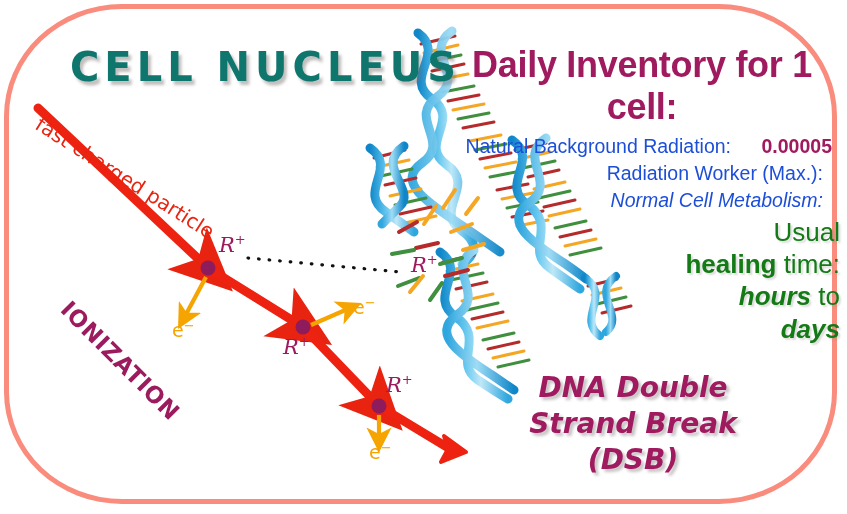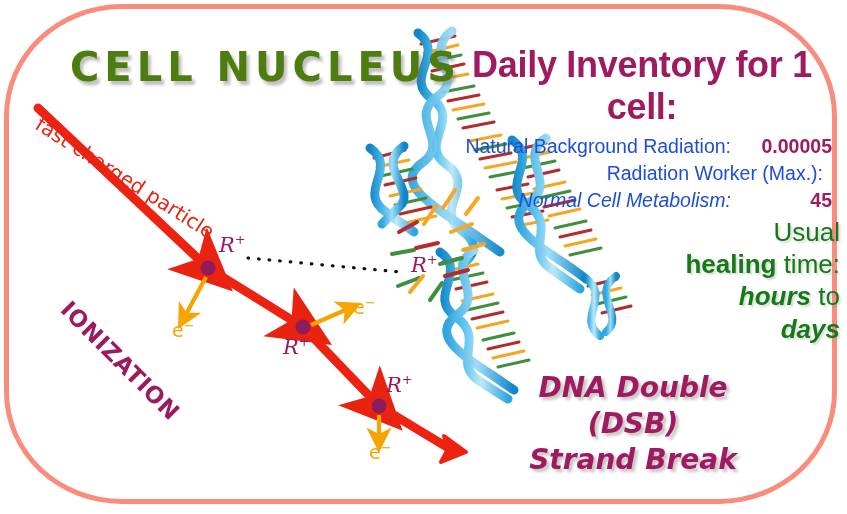--- a/index.html
+++ b/index.html
@@ -12,21 +12,21 @@
   #nucleus-border{
     position:absolute;left:4px;top:4px;width:833px;height:500px;
     border:5px solid #F98C7D;border-radius:118px/112px;
     box-sizing:border-box;background:transparent;
   }
 
   
   #cell-nucleus-title{
     position:absolute;left:70px;top:44px;
     font-size:40px;font-weight:bold;letter-spacing:5px;
-    color:#4d7c0f;
+    color:#0f766e;
     font-family:"DejaVu Sans",sans-serif;
     text-shadow:3px 4px 3px rgba(120,110,110,.45);
     white-space:nowrap;
   }
 
   
   #art{position:absolute;left:0;top:0;width:847px;height:514px;}
 
   
   .lbl{position:absolute;white-space:nowrap;}
@@ -297,35 +297,34 @@
       <span class="inv-label">Natural Background Radiation:</span>
       <span class="inv-value">0.00005</span>
     </div>
 
     <div class="inv-row">
       <span class="inv-label">Radiation Worker (Max.):</span>
     </div>
 
     <div class="inv-row">
       <span class="inv-label ital">Normal Cell Metabolism:</span>
-      <span class="inv-value">45</span>
     </div>
   </div>
 
   <div id="healing">
     <div>
       <span>Usual</span>
     </div>
     <div>
       <span class="b">healing</span><span> time:</span>
     </div>
     <div>
       <span class="bi">hours</span><span> to </span><span class="bi">days</span>
     </div>
   </div>
 
   <div id="dsb-caption">
     <div>DNA Double</div>
+    <div>Strand Break</div>
     <div>(DSB)</div>
-    <div>Strand Break</div>
   </div>
 
 </div>
 
 </body></html>

